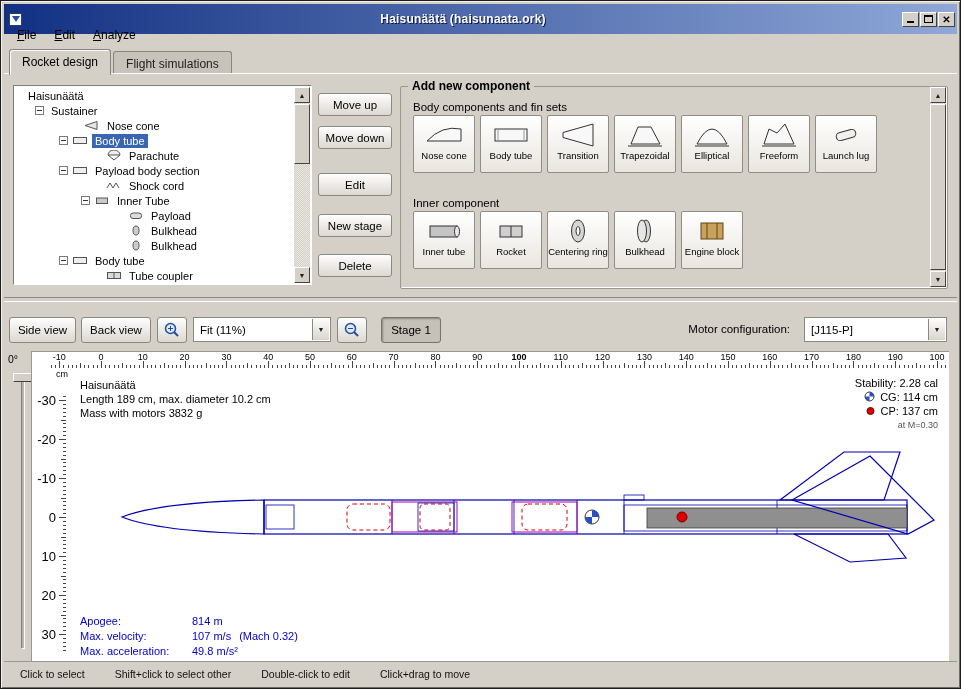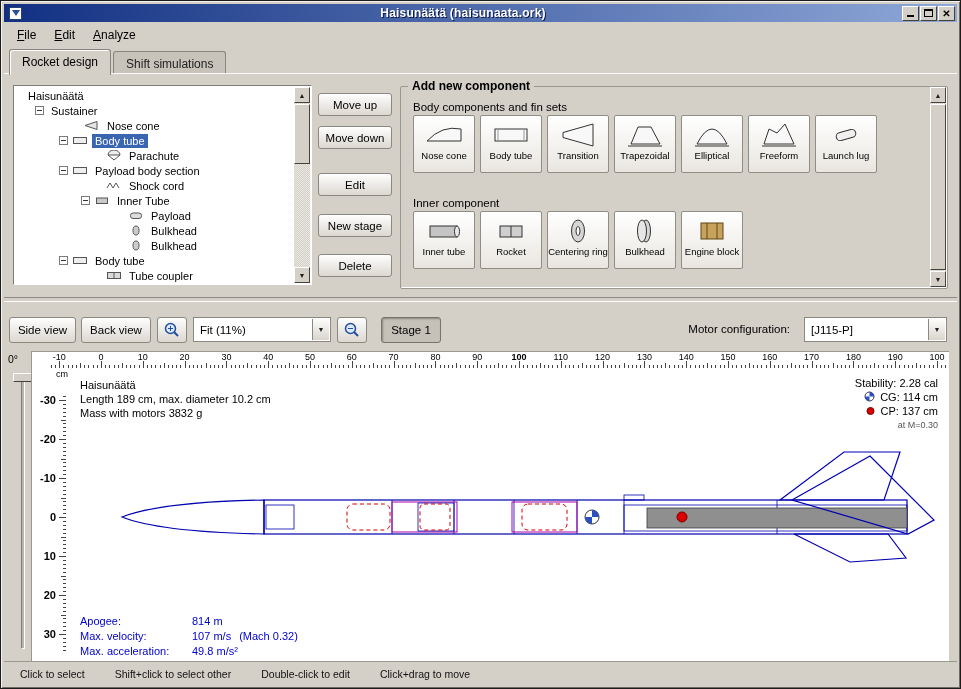--- a/index.html
+++ b/index.html
@@ -1,20 +1,20 @@
 <!DOCTYPE html>
 <html style="--titlebar-start: #123082; --titlebar-end: #8fa8d8; --selection: #3a66b1; --rocket-outline: #0000b0; --inner-outline: #aa00aa; --component-dashed: #d40000; --motor-fill: #8f8f8f; --cp-red: #dd0000; --cg-blue: #2b4fc0; --flight-text: #0000cc;"><head>
 <meta charset="utf-8">
 <style>
   *{margin:0;padding:0;box-sizing:border-box}
   html,body{width:961px;height:689px;overflow:hidden;background:#666;font-family:"Liberation Sans",sans-serif}
   .window{position:relative;width:961px;height:689px;background:#d4d0c8;border:1px solid #1c1c1c;
           box-shadow:inset 1px 1px 0 #f4f2ee, inset -1px -1px 0 #6e6c66}
   
-  .titlebar{position:absolute;top:3px;left:3px;right:3px;height:18px;
+  .titlebar{position:absolute;top:3px;left:3px;right:3px;height:30px;
             background:linear-gradient(90deg,var(--titlebar-start,#123082),var(--titlebar-end,#8fa8d8));
             display:flex;align-items:center;padding:0 2px}
   .appicon{width:13px;height:13px;background:#fff;border:1px solid #26407e;margin:0 3px;position:relative}
   .appicon::before{content:"";position:absolute;left:2px;top:2px;border-left:4px solid transparent;border-right:4px solid transparent;border-top:6px solid #2a4da0}
   .wtitle{flex:1;text-align:center;color:#fff;font-weight:bold;font-size:12px;letter-spacing:.2px;text-shadow:1px 1px 0 #0a1845}
   .wbtn{width:17px;height:15px;margin-left:1px;background:#d4d0c8;border:1px solid;border-color:#fff #45423c #45423c #fff;
         display:flex;align-items:center;justify-content:center;font:bold 10px "Liberation Sans",sans-serif;color:#000}
   .g-min{width:7px;height:8px;border-bottom:2px solid #000}
   .g-max{width:9px;height:8px;border:1px solid #000;border-top:2px solid #000}
   
@@ -74,21 +74,21 @@
   .canvas{position:absolute;left:30px;top:350px;width:918px;height:311px;background:#fff;
           border-top:1px solid #9a988f;border-left:1px solid #9a988f;overflow:hidden}
   .hruler{position:absolute;left:0;top:0;right:0;height:17px}
   .hruler i{position:absolute;width:1px;background:#444}
   .hruler i.s{top:13px;height:3px}.hruler i.m{top:11px;height:5px}.hruler i.l{top:9px;height:7px}
   .hruler b{position:absolute;top:0;transform:translateX(-50%);font-size:9px;font-weight:normal;color:#000}
   .hruler b.bb{font-weight:bold}
   .vruler{position:absolute;left:0;top:17px;width:40px;bottom:0}
   .vruler i{position:absolute;height:1px;background:#444}
   .vruler i.s{left:31px;width:3px}.vruler i.m{left:29px;width:5px}.vruler i.l{left:27px;width:7px}
-  .vruler b{position:absolute;right:16px;transform:translateY(-50%);font-size:11px;font-weight:bold;color:#000}
+  .vruler b{position:absolute;right:16px;transform:translateY(-50%);font-size:13px;font-weight:normal;color:#000}
   .runit{position:absolute;left:24px;top:17px;font-size:9px;color:#000}
   .rocketsvg{position:absolute;left:0;top:0}
   .rk-outline{stroke:var(--rocket-outline,#0000b0);fill:none;stroke-width:1.2}
   .rk-thin{stroke:var(--rocket-outline,#0000b0);fill:none;stroke-width:.8}
   .rk-mag{stroke:var(--inner-outline,#aa00aa);fill:none;stroke-width:1}
   .rk-dash{stroke:var(--component-dashed,#d40000);fill:none;stroke-width:1;stroke-dasharray:4 3}
   .info-tl{position:absolute;left:48px;top:26px;font-size:11px;color:#000;line-height:14px}
   .info-tr{position:absolute;right:11px;top:24px;font-size:11px;color:#000;text-align:right;line-height:14px}
   .info-tr .row{display:flex;align-items:center;justify-content:flex-end;gap:4px}
   .info-tr .mach{font-size:9px;color:#555}
@@ -119,21 +119,21 @@
   </div>
 
   <div class="menubar">
     <span class="menuitem mnemonic"><u>F</u>ile</span>
     <span class="menuitem mnemonic"><u>E</u>dit</span>
     <span class="menuitem mnemonic"><u>A</u>nalyze</span>
   </div>
 
   <div class="tabbar">
     <span class="tab active">Rocket design</span>
-    <span class="tab inactive">Shift simulations</span>
+    <span class="tab inactive">Flight simulations</span>
   </div>
   <div class="tabline"></div>
 
   <div class="treepanel">
     <div class="treerows">
       <div class="trow" style="padding-left:10px">
         <span class="tlabel">Haisunäätä</span>
       </div>
       <div class="trow" style="padding-left:20px">
         <span class="texp"></span>

